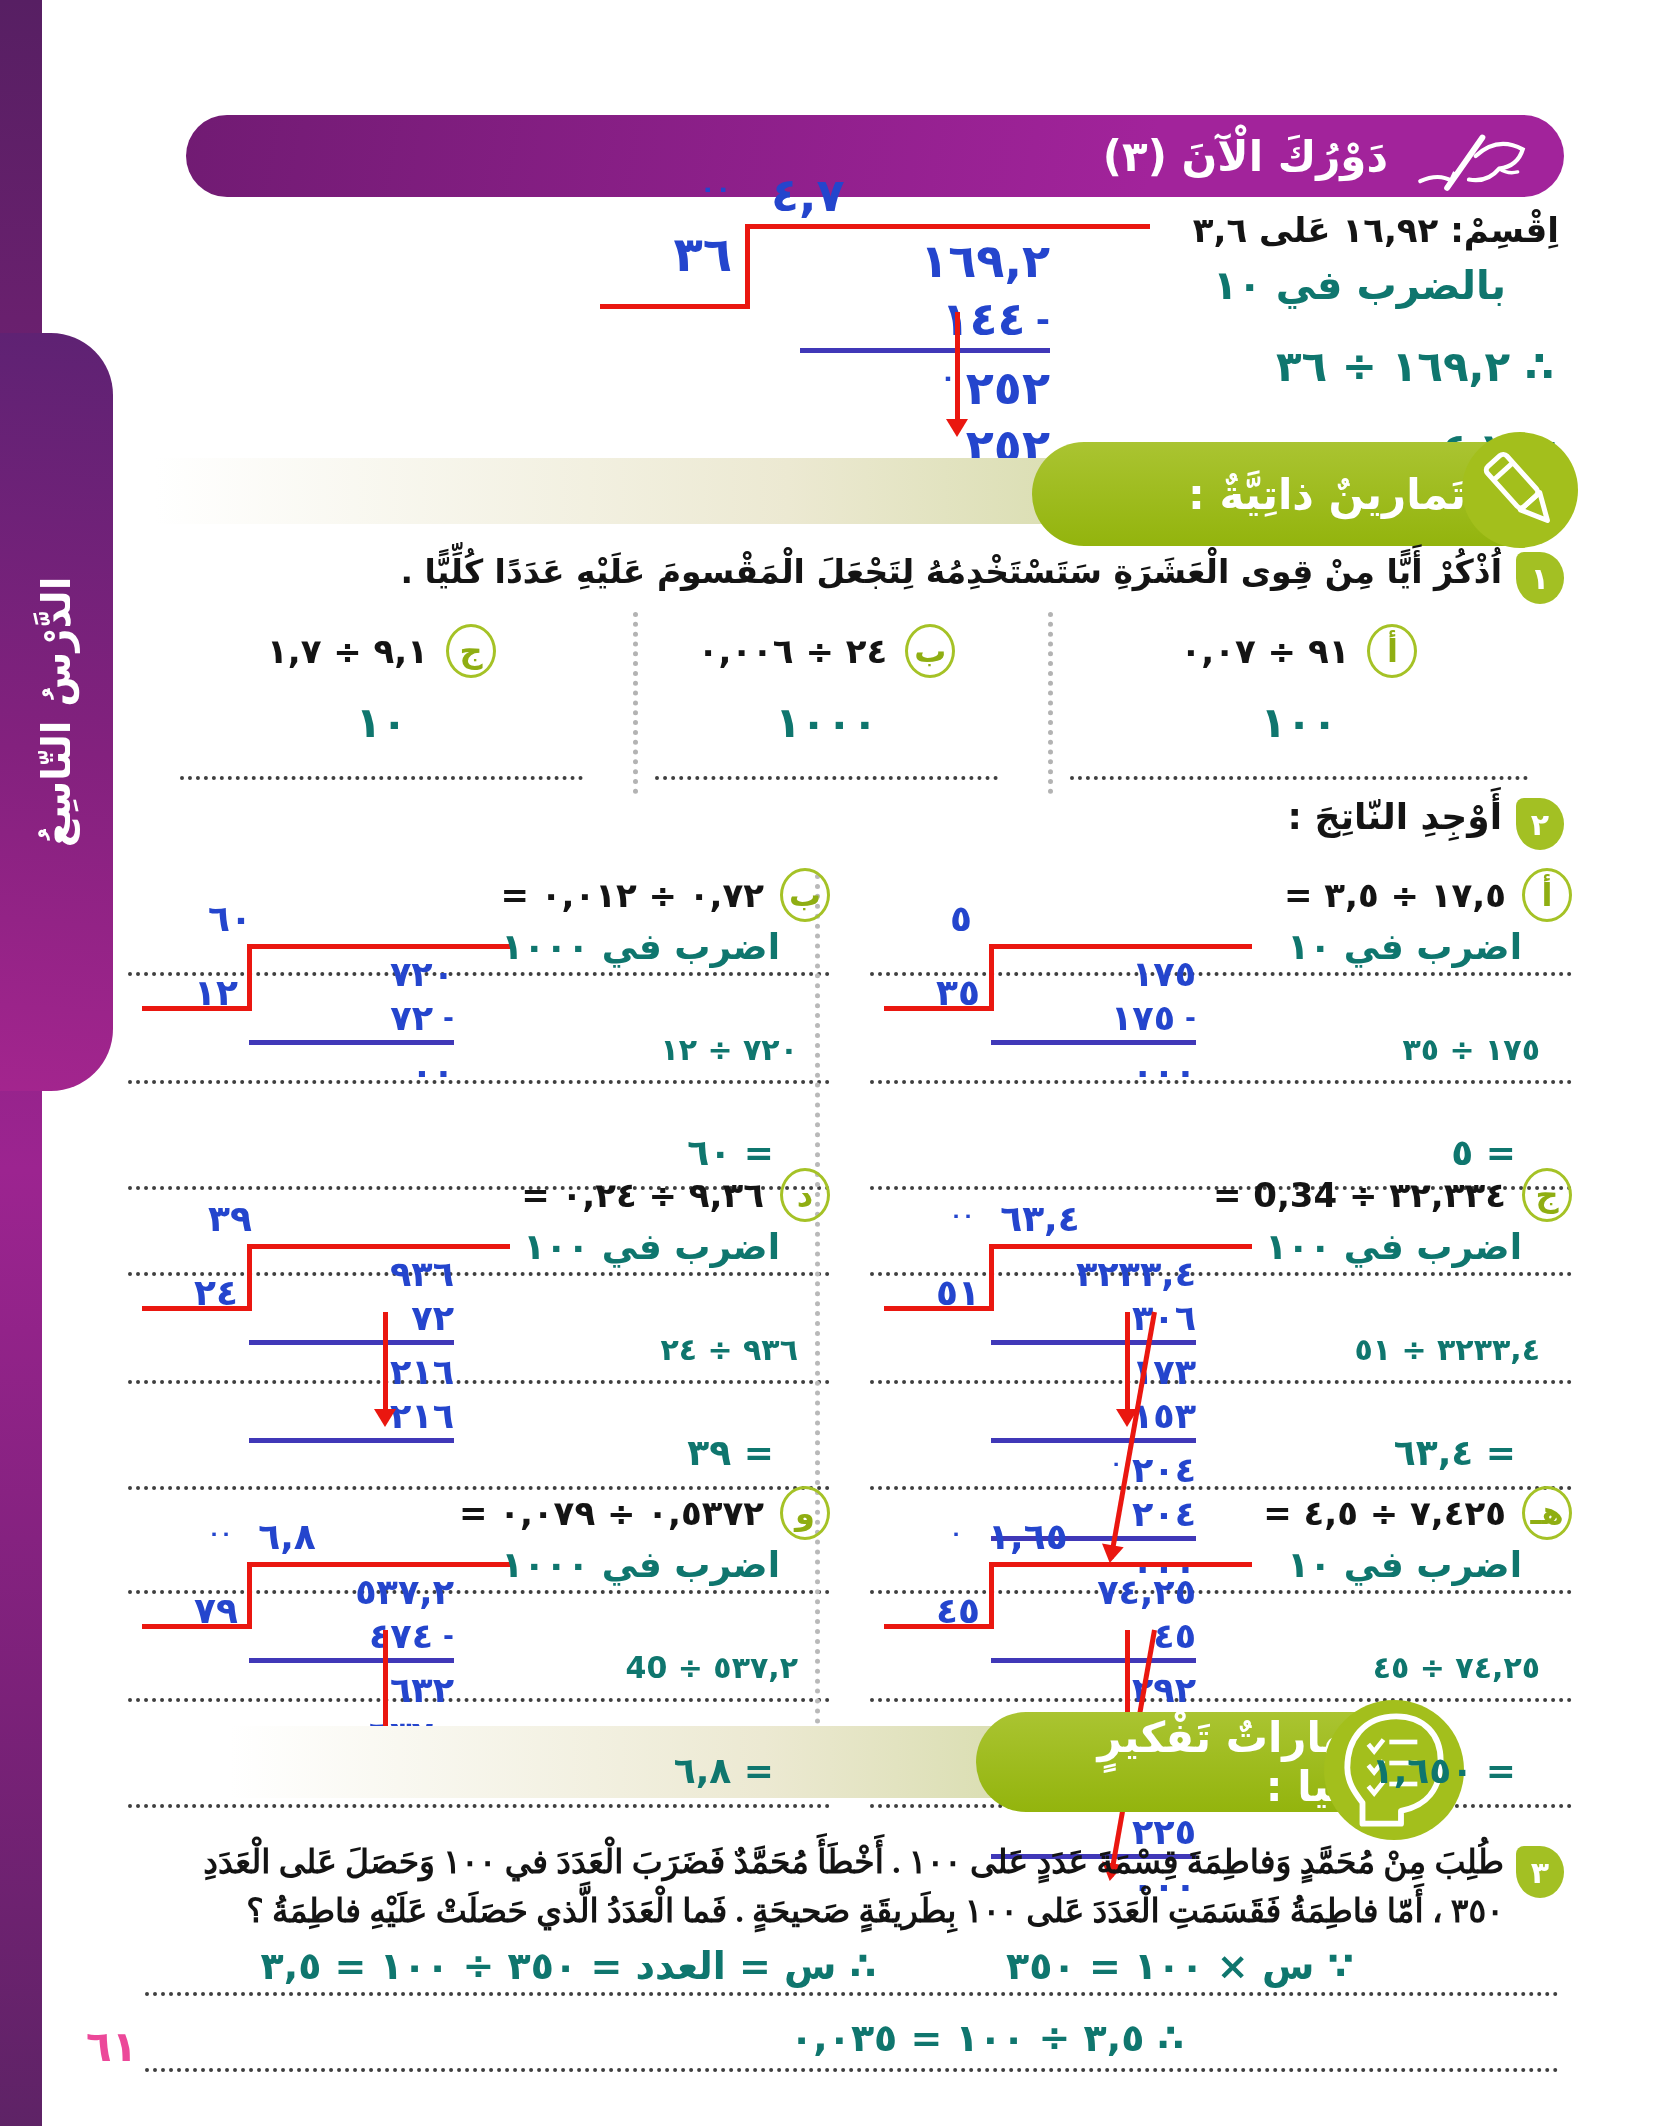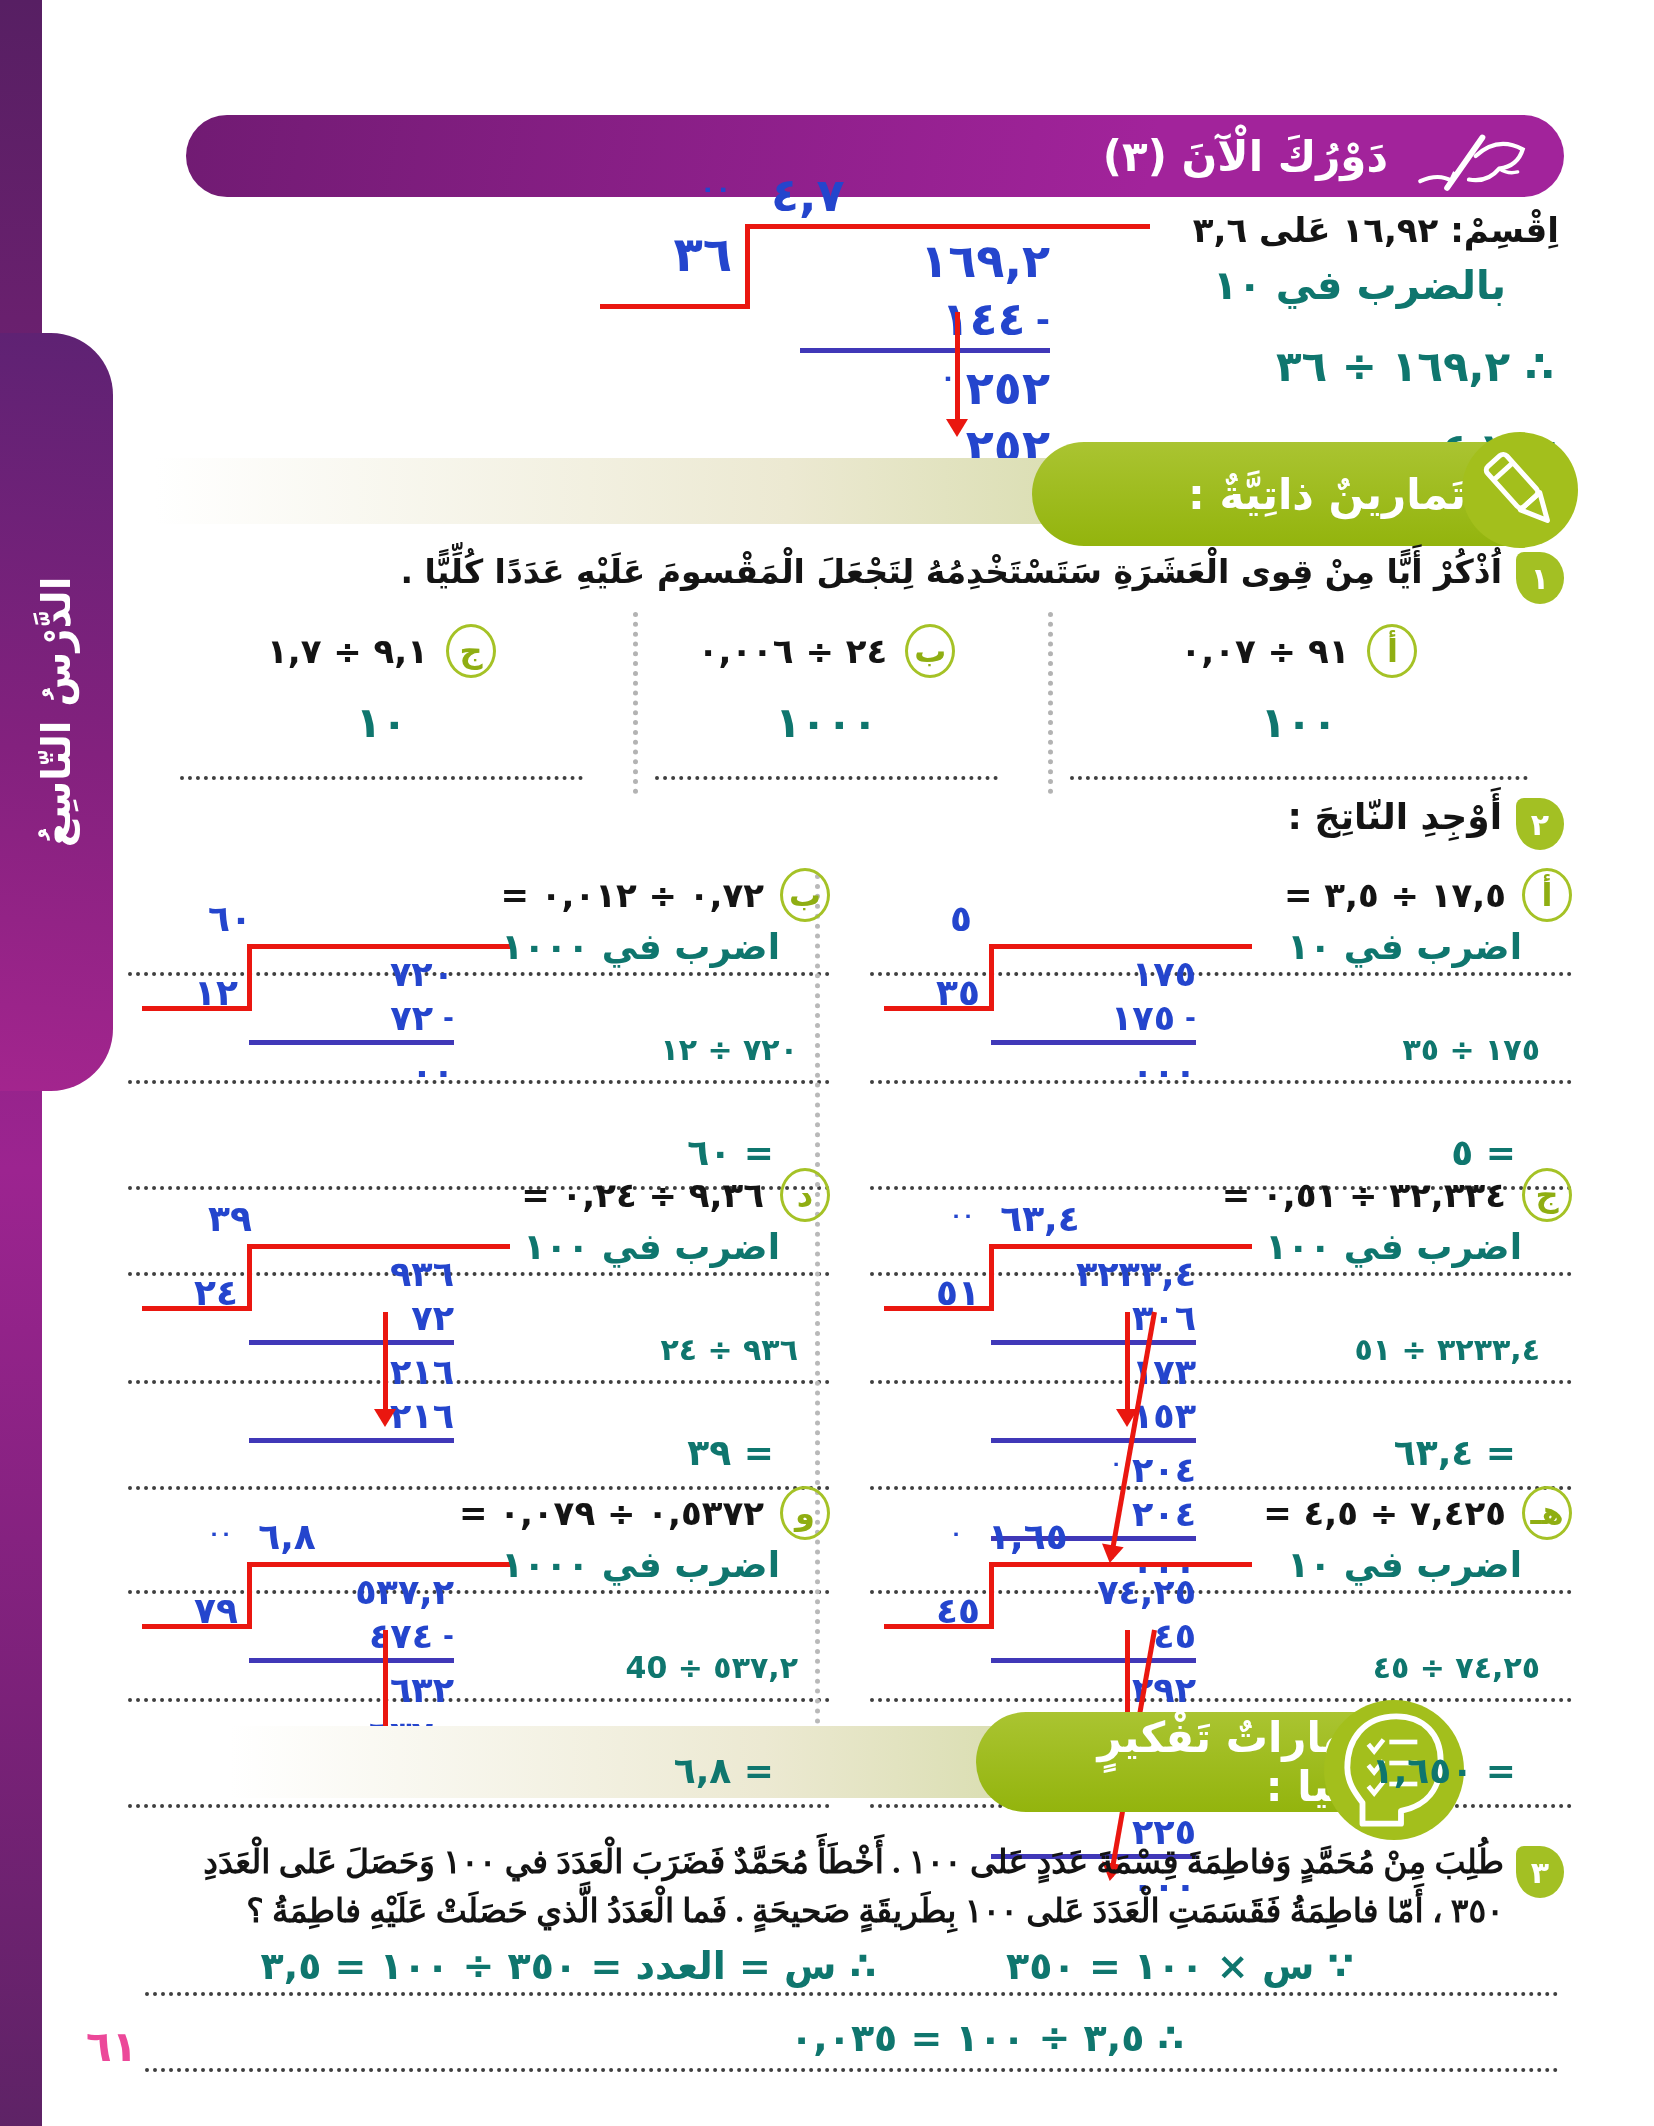--- a/index.html
+++ b/index.html
@@ -310,21 +310,21 @@
             </div>
           </div>
         </div>
       </div>
       <div class="cell">
         <div class="dotl l1"></div>
         <div class="dotl l2"></div>
         <div class="dotl l3"></div>
         <div class="cell-head">
           <span class="part-circle">ج</span>
-          <span class="cell-expr printed">٣٢,٣٣٤ ÷ ٠,٥١ =</span>
+          <span class="cell-expr printed">٣٢,٣٣٤ ÷ 0,34 =</span>
         </div>
         <div class="cell-note hw">اضرب في ١٠٠</div>
         <div class="cell-stmt hw">٣٢٣٣,٤ ÷ ٥١</div>
         <div class="cell-ans hw">= ٦٣,٤</div>
         <div class="dwork small">
           <div class="dw-q">
             <span class="dw-qmain">٦٣,٤</span>
             <span class="dw-qdots">٠٠</span>
           </div>
           <div class="dw-wrap">

